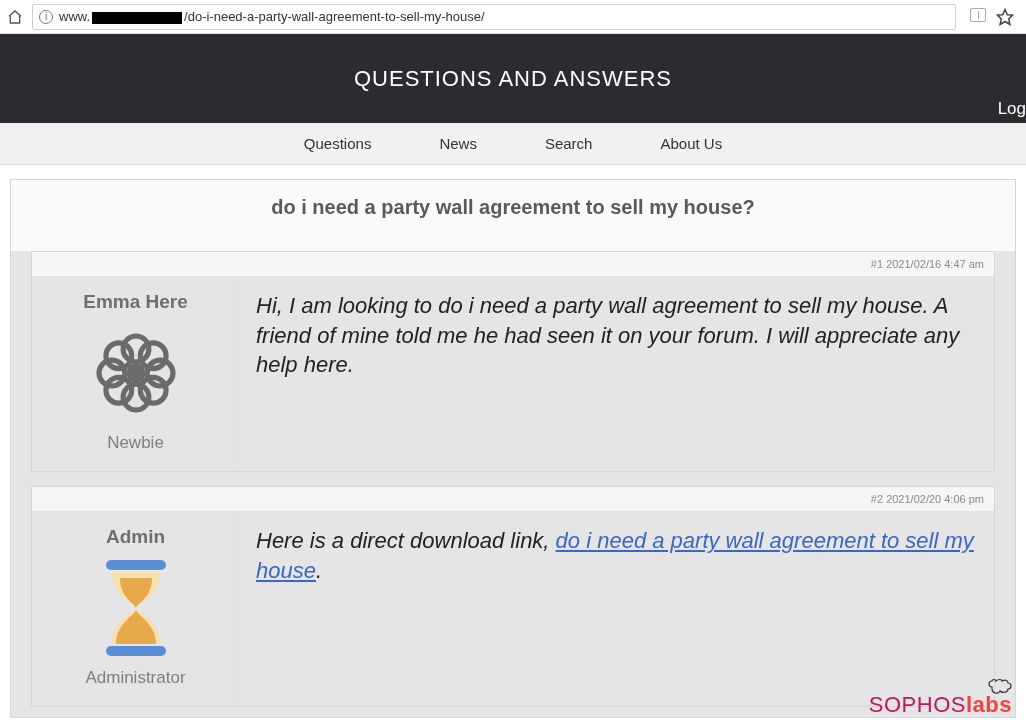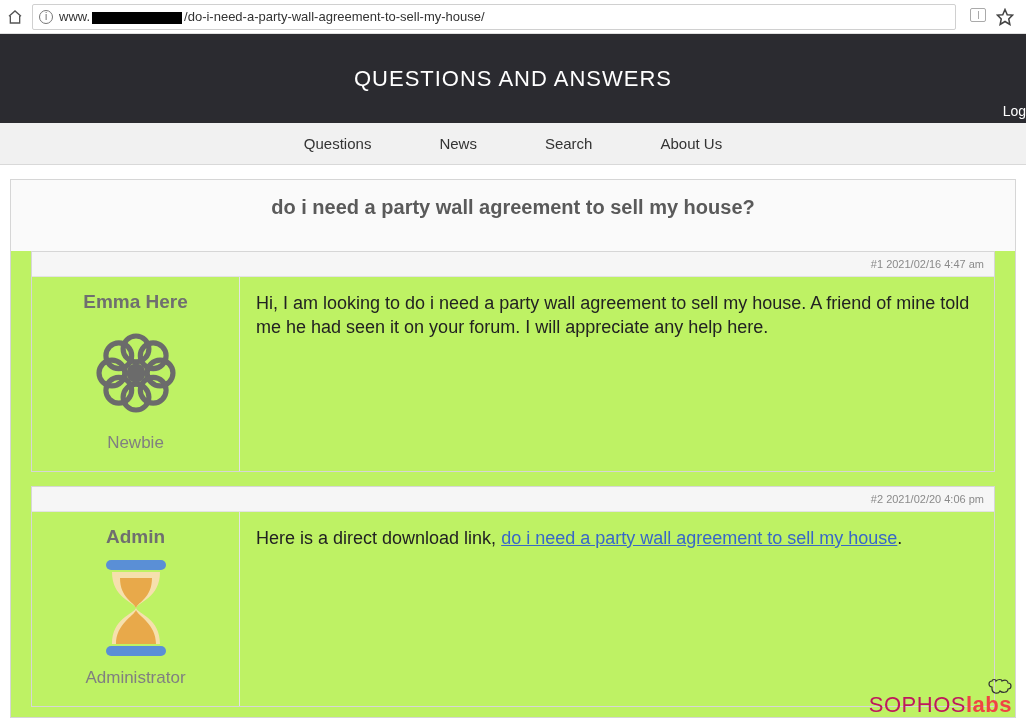--- a/index.html
+++ b/index.html
@@ -82,21 +82,21 @@
 }
 .site-title {
   font-size: 22px;
   letter-spacing: 1px;
   font-weight: 400;
 }
 .login-link {
   position: absolute;
   right: 0;
   bottom: 4px;
-  font-size: 14px;
+  font-size: 17px;
   color: #fff;
   text-align: right;
 }
 
 
 .nav-bar {
   background: #f1f1f1;
   border-bottom: 1px solid #d9d9d9;
   height: 42px;
   display: flex;
@@ -119,21 +119,21 @@
 .thread-title {
   text-align: center;
   padding: 16px 10px 18px 10px;
   font-size: 20px;
   font-weight: 700;
   color: #5a5a5a;
 }
 
 
 .posts {
-  background: #bef264;
+  background: #e5e5e5;
   padding: 0 20px 10px 20px;
 }
 .post {
   border: 1px solid #d6d6d6;
   margin-top: 14px;
 }
 .post-meta {
   background: #f6f6f6;
   text-align: right;
   font-size: 11px;
@@ -161,23 +161,24 @@
   color: #808080;
   margin-top: 10px;
 }
 .avatar-wrap {
   display: flex; justify-content: center; align-items: center;
   height: 100px;
 }
 .content-cell {
   flex: 1;
   padding: 14px 16px;
-  font-size: 18px;
+  font-size: 22px;
   color: #222;
   line-height: 1.35;
+  font-style: italic;
 }
 .content-cell a.dl-link {
   color: #3867c8;
   text-decoration: underline;
 }
 
 
 .watermark {
   position: absolute;
   right: 14px;

